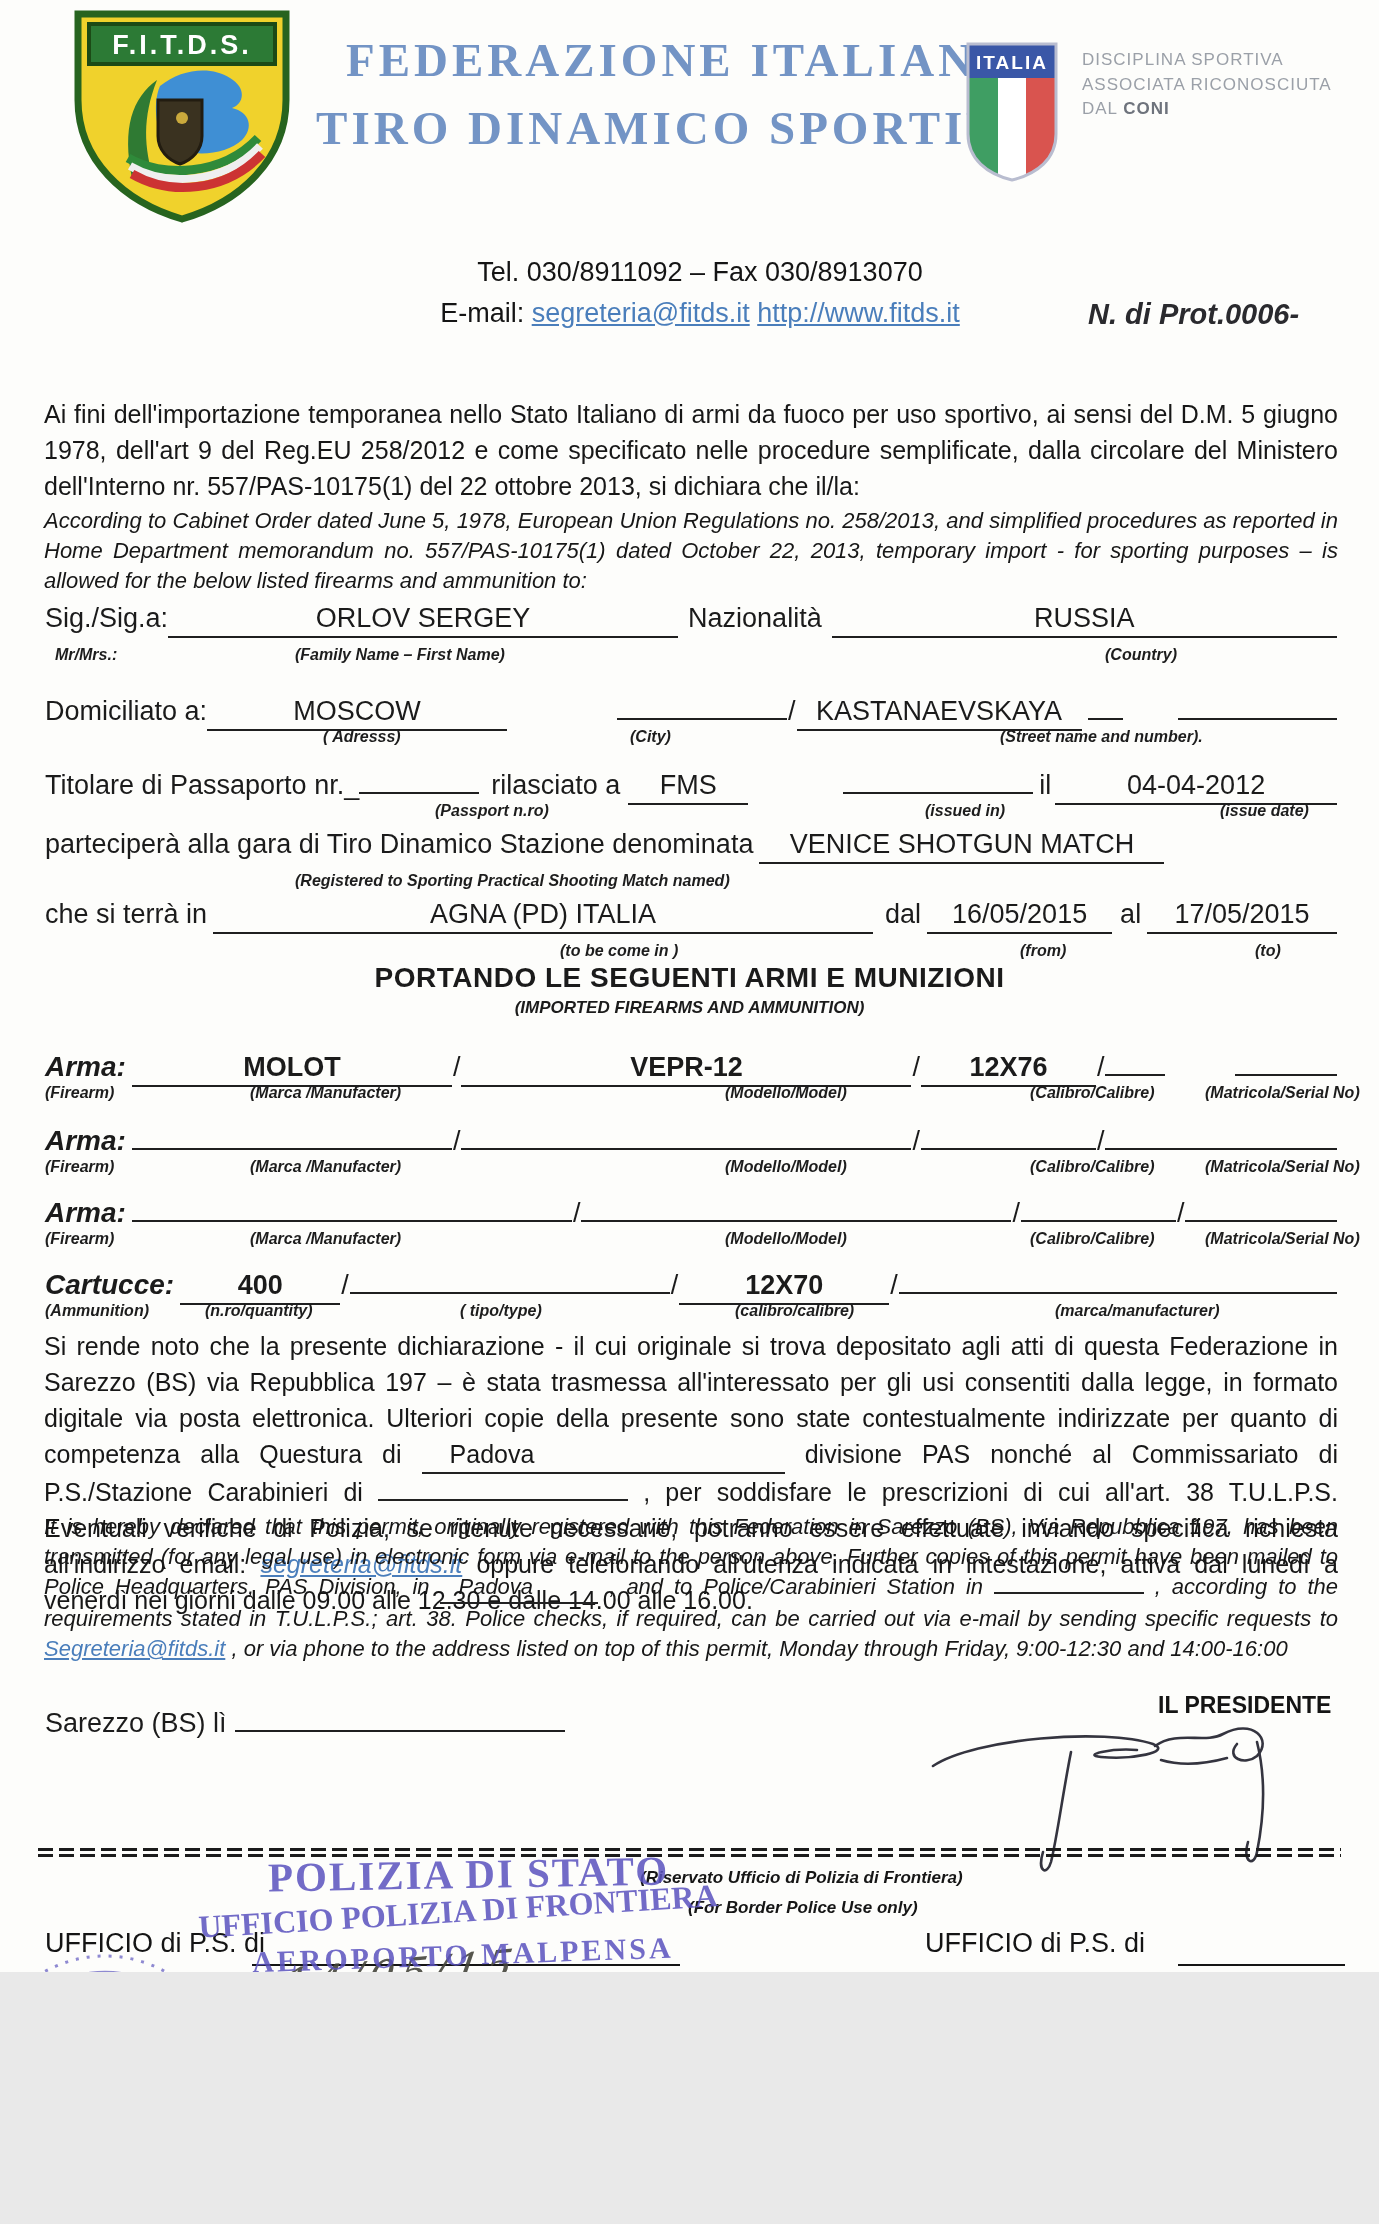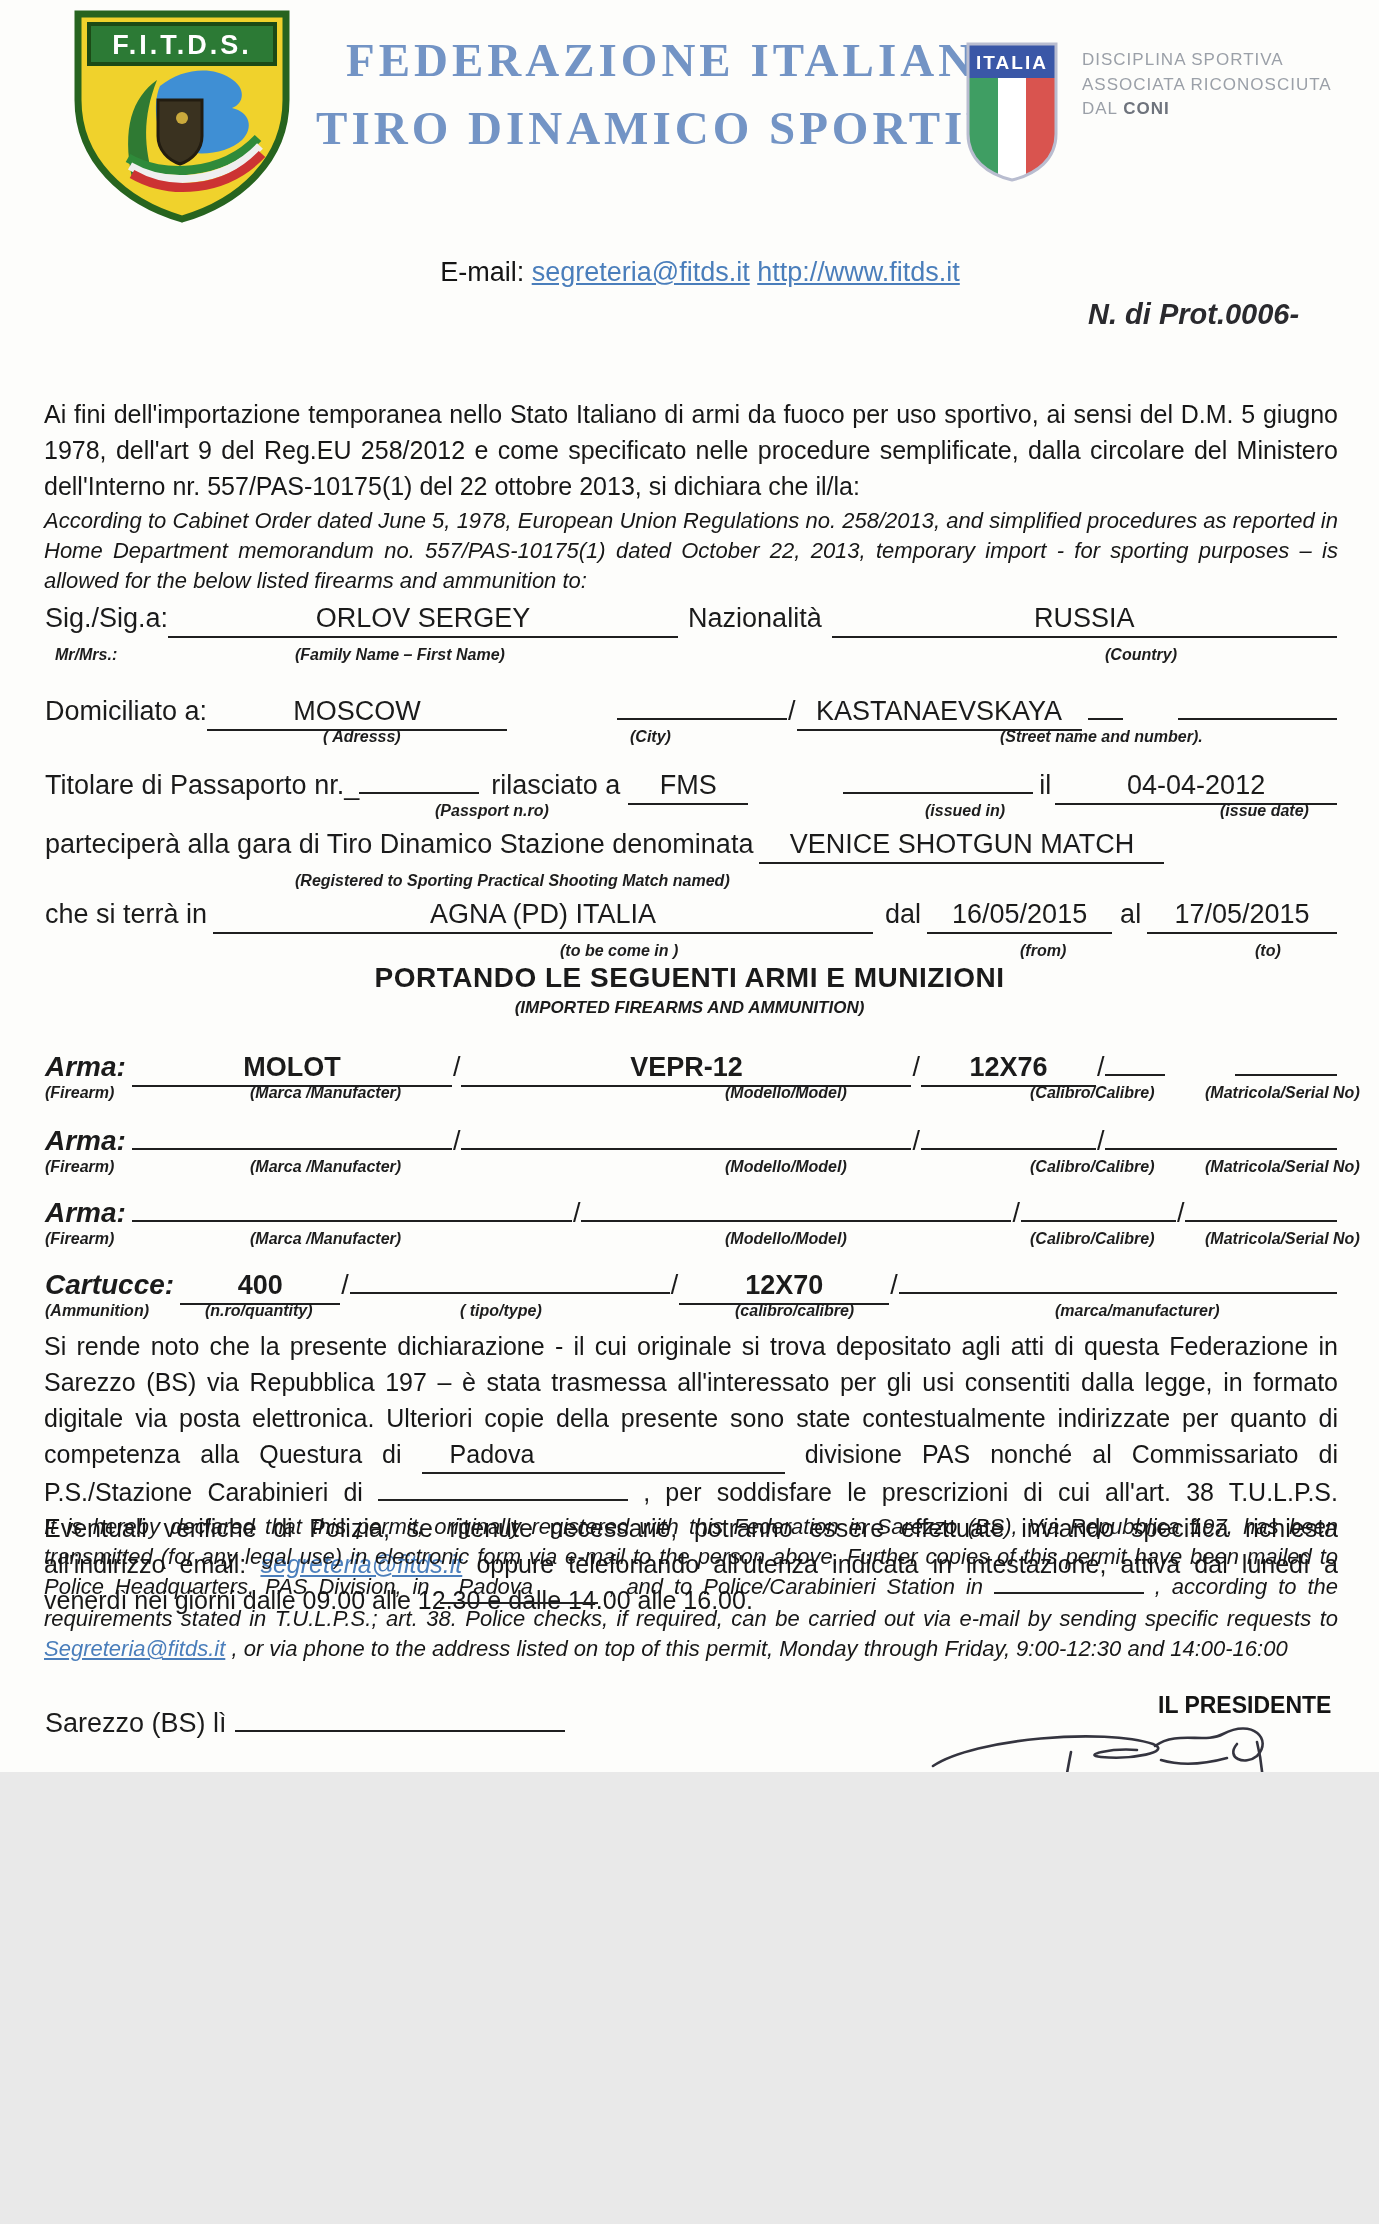--- a/index.html
+++ b/index.html
@@ -1,16 +1,16 @@
 <!DOCTYPE html>
 <html><head>
 <meta charset="utf-8">
 <style>
   html,body{margin:0;padding:0;background:#e9e9e9;}
-  .page{position:relative;width:1379px;height:1772px;background:#fdfdfb;margin:0 auto;
+  .page{position:relative;width:1379px;height:1972px;background:#fdfdfb;margin:0 auto;
         font-family:"Liberation Sans",sans-serif;color:#1b1b1b;overflow:hidden;}
   .abs{position:absolute;}
   
   .title{font-family:"Liberation Serif",serif;font-weight:bold;color:#7394c5;
          letter-spacing:4px;text-align:center;line-height:1.45;font-size:47px;white-space:nowrap;}
   .coni{font-size:17px;color:#9ba0a8;line-height:1.45;letter-spacing:1px;font-weight:normal;}
   .coni b{color:#6e737c;}
   .contact{font-size:27px;text-align:center;line-height:1.5;color:#141414;}
   .lnk{color:#4a7ebb;text-decoration:underline;cursor:pointer;}
   .prot{font-size:29px;font-weight:bold;font-style:italic;color:#2a2a2e;}
@@ -96,20 +96,21 @@
     </svg>
   </div>
 
   <div class="abs coni" style="left:1082px;top:48px;">
     <div>DISCIPLINA SPORTIVA</div>
     <div>ASSOCIATA RICONOSCIUTA</div>
     <div><span>DAL </span><b>CONI</b></div>
   </div>
 
   <div class="abs contact" style="left:320px;top:252px;width:760px;">
+    <div>Tel. 030/8911092 – Fax 030/8913070</div>
     <div>
       <span>E-mail: </span><a class="lnk">segreteria@fitds.it</a>
       <a class="lnk">http://www.fitds.it</a>
     </div>
   </div>
 
   <div class="abs prot" style="left:1088px;top:298px;">N. di Prot.0006-</div>
 
   <div class="abs para" style="left:44px;top:396px;width:1294px;">Ai fini dell'importazione temporanea nello Stato Italiano di armi da fuoco per uso sportivo, ai sensi del D.M. 5 giugno 1978, dell'art 9 del Reg.EU 258/2012 e come specificato nelle procedure semplificate, dalla circolare del Ministero dell'Interno nr. 557/PAS-10175(1) del 22 ottobre 2013, si dichiara che il/la:</div>
   <div class="abs para-en" style="left:44px;top:506px;width:1294px;">According to Cabinet Order dated June 5, 1978, European Union Regulations no. 258/2013, and simplified procedures as reported in Home Department memorandum no. 557/PAS-10175(1) dated October 22, 2013, temporary import - for sporting purposes – is allowed for the below listed firearms and ammunition to:</div>

